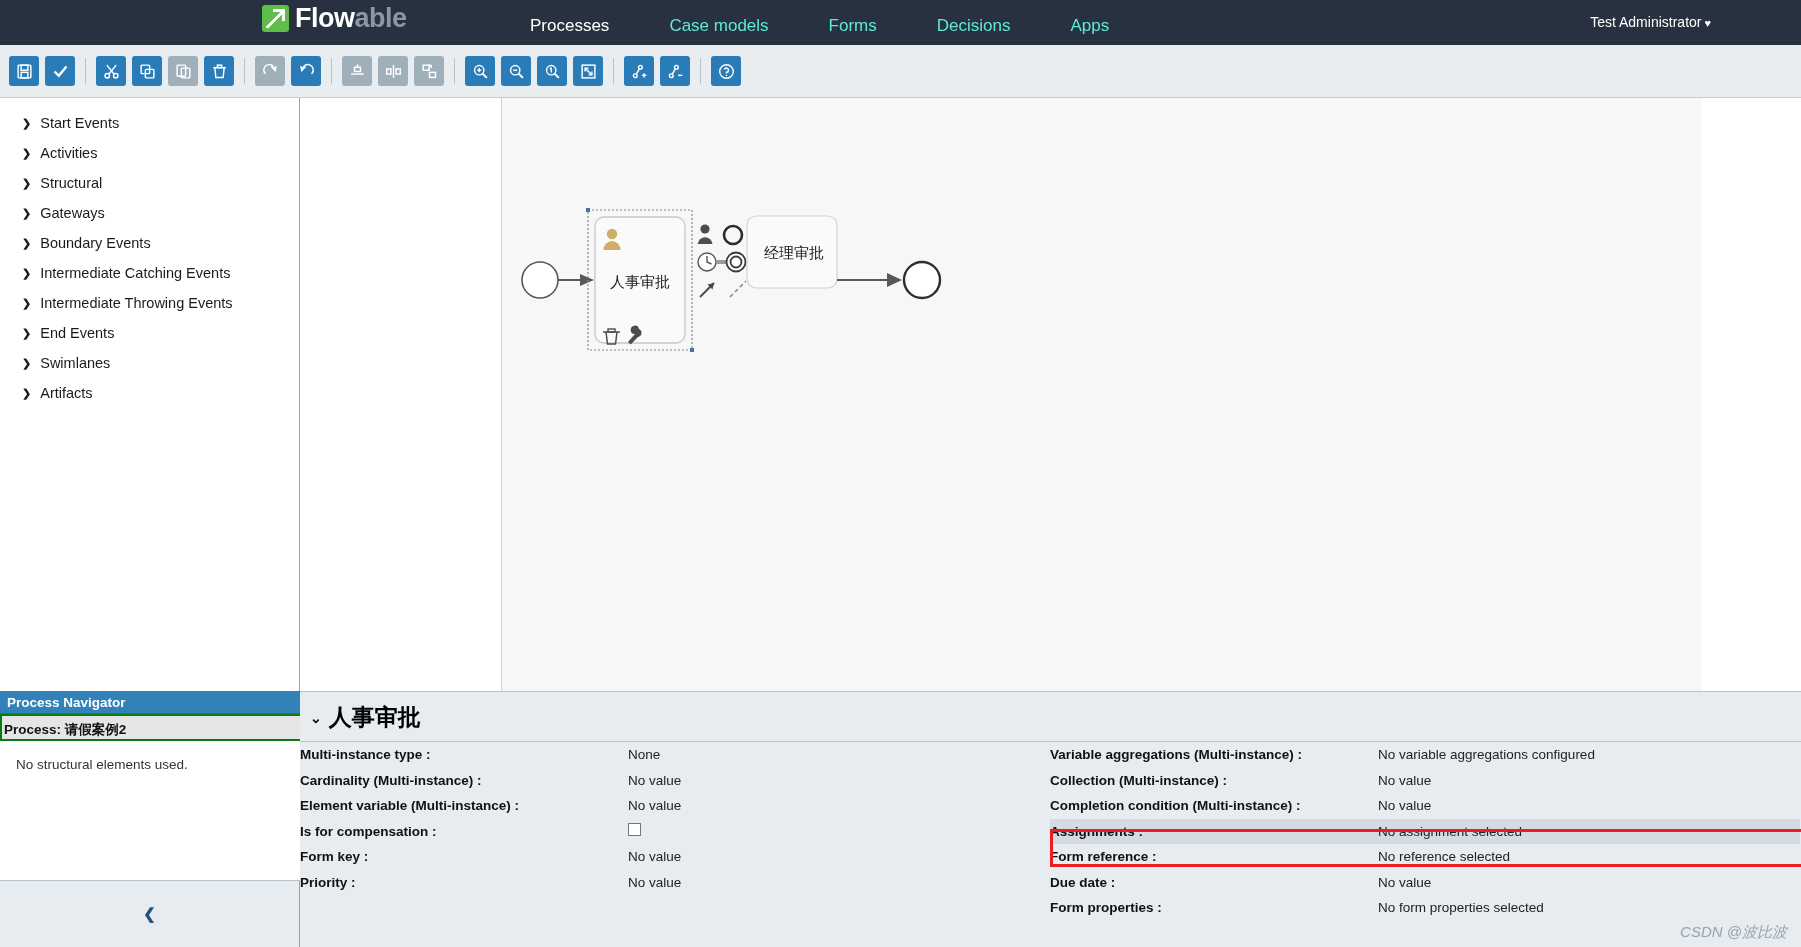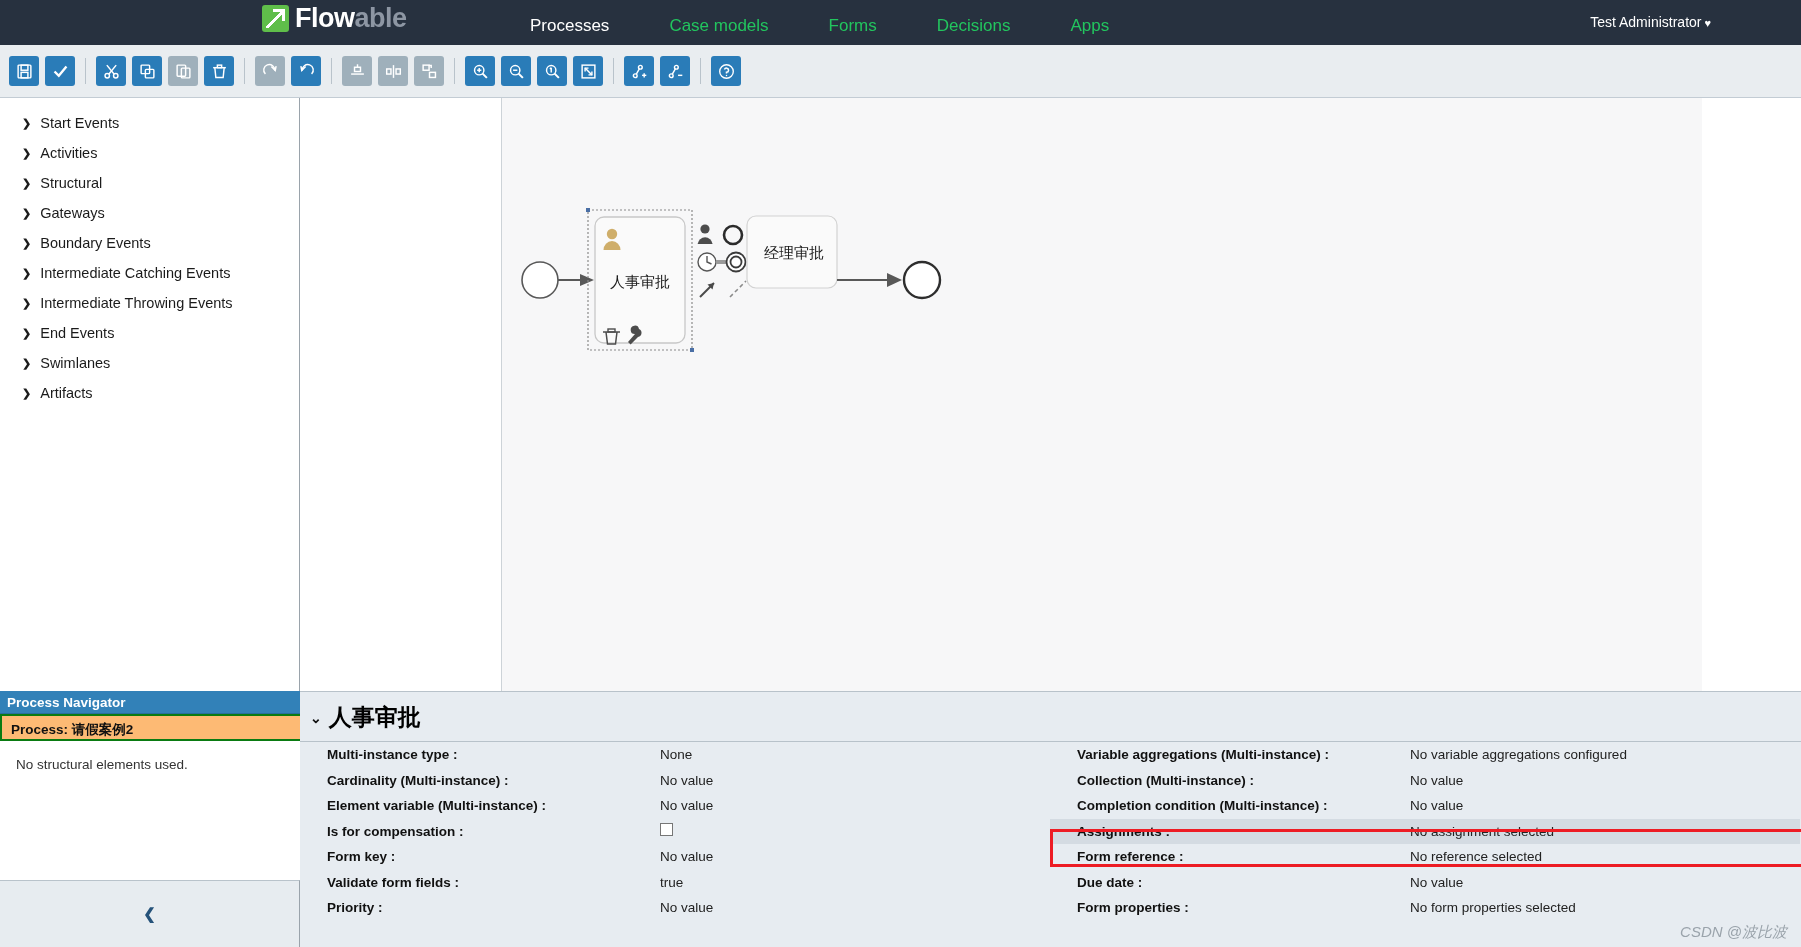--- a/index.html
+++ b/index.html
@@ -44,21 +44,21 @@
     font-size: 27px; font-weight: bold; letter-spacing: -0.5px;
     color: #ffffff; line-height: 1;
   }
   .brand-text .dim { color: #8d96a3; margin-top: 28px; }
 
   .nav-tabs {
     position: absolute; left: 500px; top: 0;
     height: 51px; display: flex; align-items: center; gap: 0;
   }
   .nav-tab {
-    color: #22c55e; font-size: 17px;
+    color: #5eead4; font-size: 17px;
     padding: 0 30px; line-height: 45px;
     cursor: pointer; position: relative; white-space: nowrap;
   }
   .nav-tab.active { color: #ffffff; }
   .nav-tab.active::after {
     content: ""; position: absolute;
     left: 50%; bottom: -8px; transform: translateX(-50%);
     border-left: 8px solid transparent;
     border-right: 8px solid transparent;
     border-top: 8px solid #27313f;
@@ -139,23 +139,23 @@
   .pnav-head {
     height: 23px; background: #3281b8;
     color: #ffffff; font-weight: bold; font-size: 13.5px;
     padding-left: 7px; line-height: 23px;
     border-bottom: 1px solid #2a6d9c;
   }
   .pnav-proc {
     height: 27px; line-height: 27px;
     border: 2px solid #0a7b12;
     margin: 0;
-    padding-left: 9px;
+    padding-left: 2px;
     font-weight: bold; font-size: 13.5px; color: #111;
-    background: #fdba74;
+    background: #e5e5e5;
   }
   .pnav-empty {
     padding: 16px 0 0 16px;
     font-size: 13.5px; color: #333;
   }
   .pnav-collapse {
     position: absolute; left: 0; bottom: 0;
     width: 300px; height: 67px;
     background: #e7ecf0;
     border-top: 1px solid #b9c3cb;
@@ -185,21 +185,21 @@
     display: flex;
     padding-top: 0;
   }
   .props-col { width: 750px; position: relative; }
   .prow {
     display: flex; align-items: center;
     height: 25.5px;
     font-size: 13.5px;
   }
   .prow .lbl {
-    width: 360px; padding-left: 27px;
+    width: 328px; 
     font-weight: bold; color: #111111;
   }
   .prow .val { color: #222222; }
   .prow.highlight { background: #d4dbe2; }
   .chk {
     width: 13px; height: 13px;
     border: 1px solid #767676; background: #fff;
     display: inline-block;
   }
   .assign-box {
@@ -527,24 +527,20 @@
       </div>
       <div class="prow">
         <div class="lbl">Is for compensation :</div>
         <div class="val"><span class="chk"></span></div>
       </div>
       <div class="prow">
         <div class="lbl">Form key :</div>
         <div class="val">No value</div>
       </div>
       <div class="prow">
-        <div class="lbl">Validate form fields :</div>
-        <div class="val">true</div>
-      </div>
-      <div class="prow">
         <div class="lbl">Priority :</div>
         <div class="val">No value</div>
       </div>
     </div>
 
     <div class="props-col">
       <div class="prow">
         <div class="lbl">Variable aggregations (Multi-instance) :</div>
         <div class="val">No variable aggregations configured</div>
       </div>

